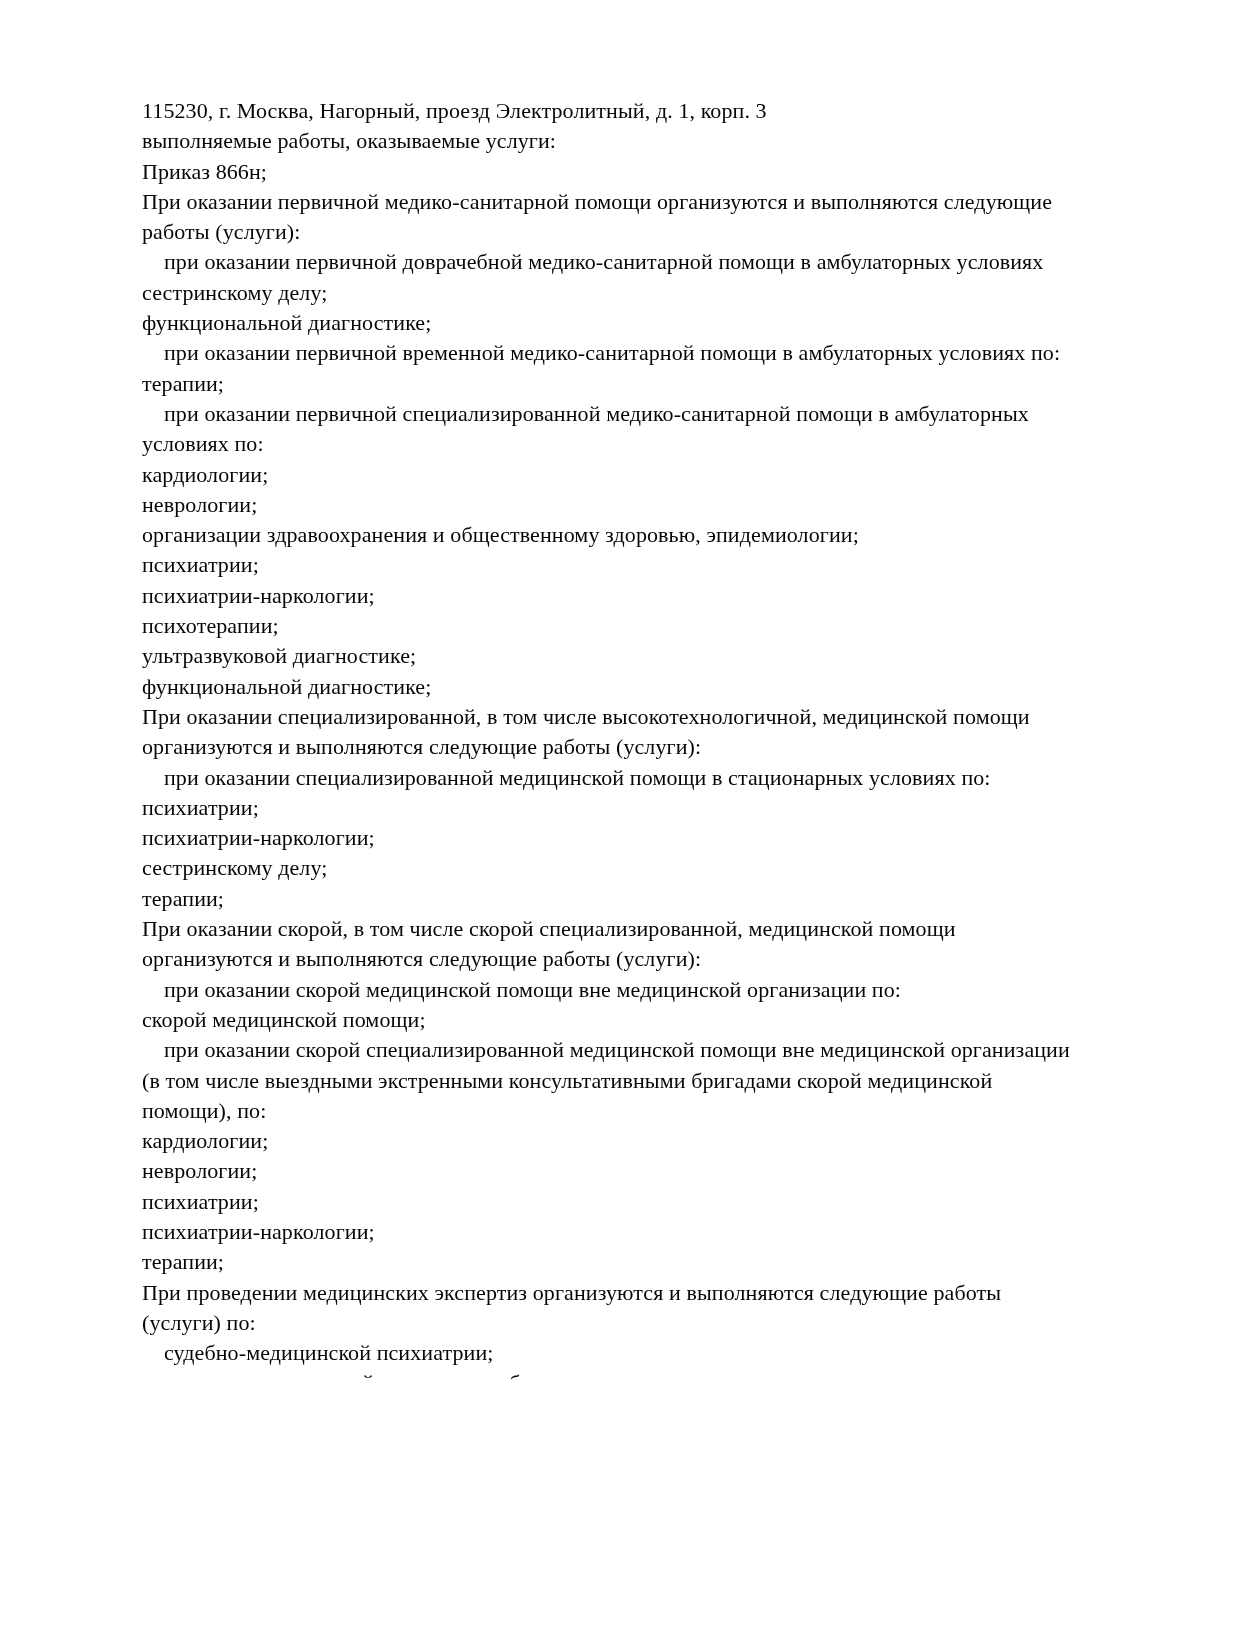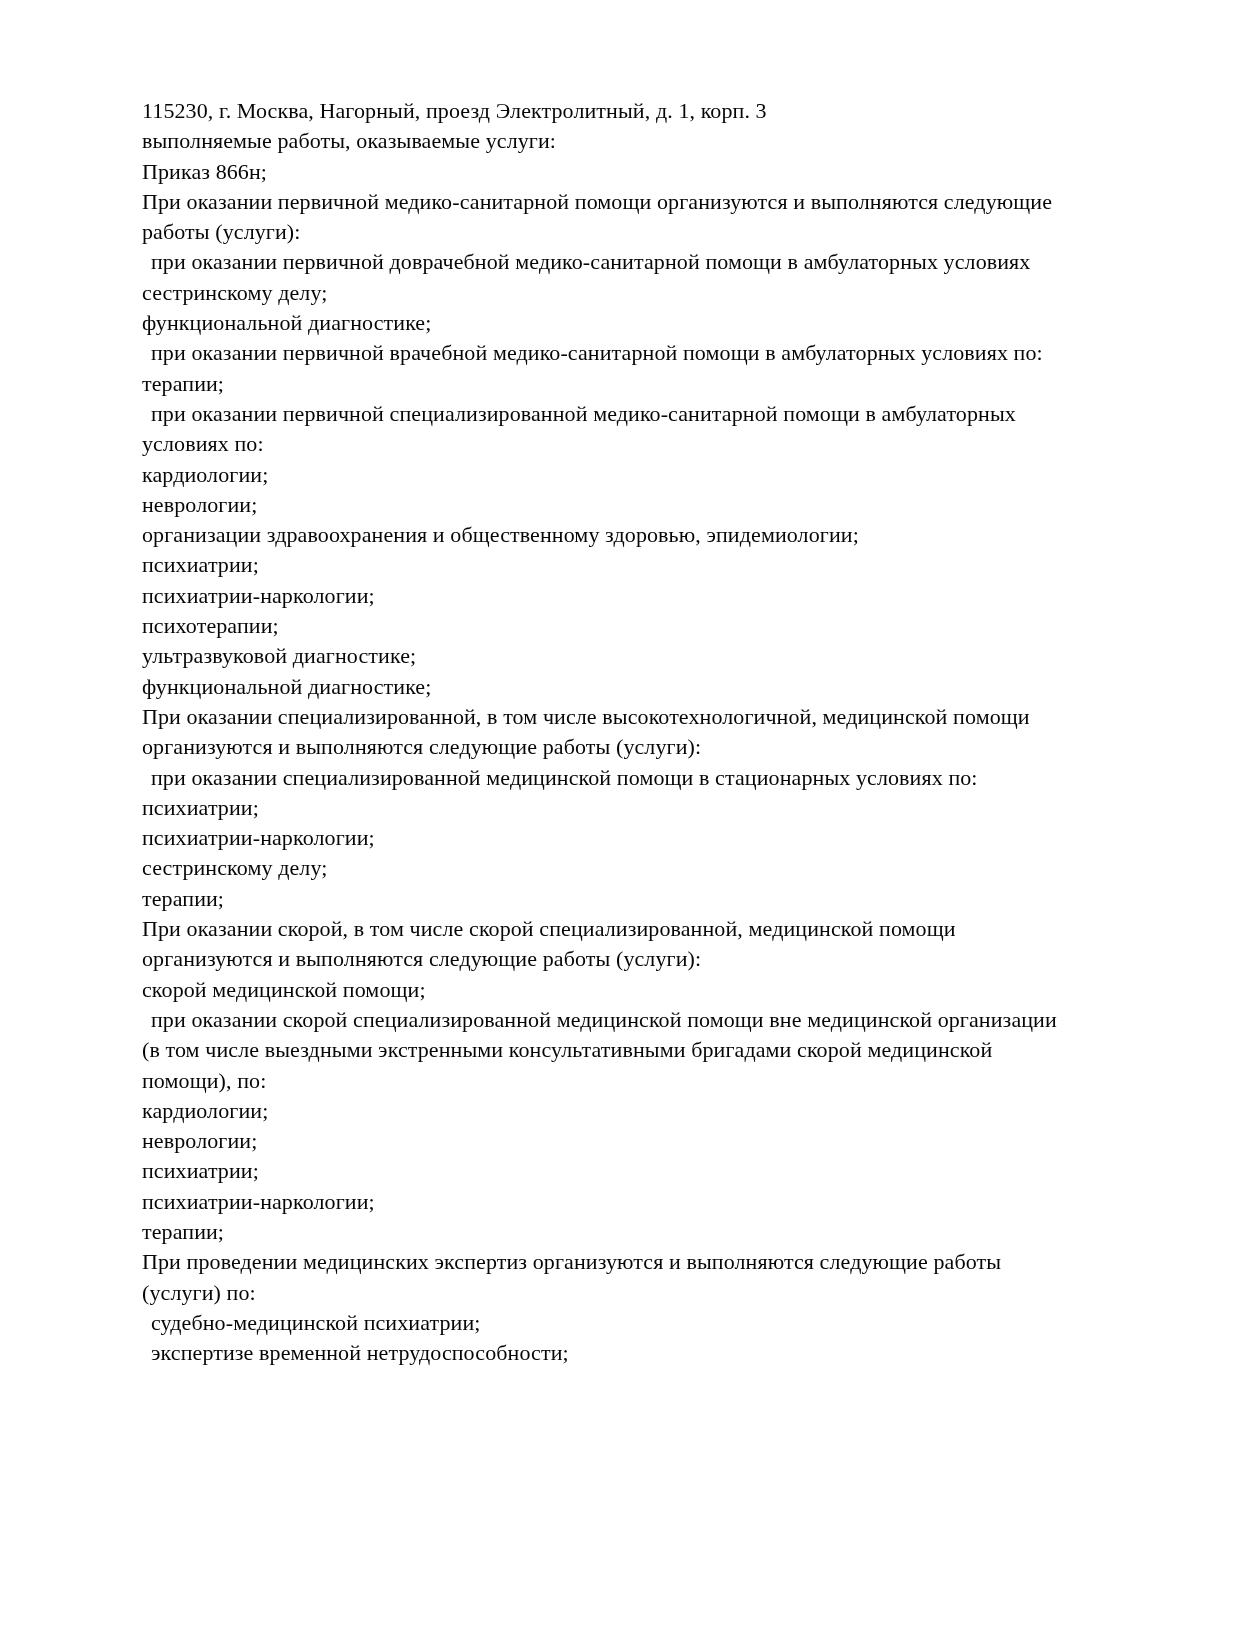--- a/index.html
+++ b/index.html
@@ -22,57 +22,58 @@
     font-family: "Liberation Serif", "DejaVu Serif", serif;
     font-size: 22px;
     line-height: 30.3px;
     color: #060606;
     letter-spacing: 0.1px;
   }
   .line {
     white-space: pre;
   }
   .indent-0 { margin-left: 0; }
-  .indent-1 { margin-left: 9px; }
+  .indent-1 { margin-left: 22px; }
   .indent-2 { }
 </style>
 </head>
 <body>
 
 <div class="page">
   <div class="textblock" id="lines-container">
       <div class="line indent-0">115230, г. Москва, Нагорный, проезд Электролитный, д. 1, корп. 3</div>
       <div class="line indent-0">выполняемые работы, оказываемые услуги:</div>
       <div class="line indent-0">Приказ 866н;</div>
       <div class="line indent-0">При оказании первичной медико-санитарной помощи организуются и выполняются следующие</div>
       <div class="line indent-0">работы (услуги):</div>
       <div class="line indent-1">при оказании первичной доврачебной медико-санитарной помощи в амбулаторных условиях</div>
       <div class="line indent-2">сестринскому делу;</div>
       <div class="line indent-2">функциональной диагностике;</div>
-      <div class="line indent-1">при оказании первичной врачебной медико-санитарной помощи в амбулаторных условиях по:</div>
+      <div class="line indent-1">при оказании первичной временной медико-санитарной помощи в амбулаторных условиях по:</div>
       <div class="line indent-2">терапии;</div>
       <div class="line indent-1">при оказании первичной специализированной медико-санитарной помощи в амбулаторных</div>
       <div class="line indent-0">условиях по:</div>
       <div class="line indent-2">кардиологии;</div>
       <div class="line indent-2">неврологии;</div>
       <div class="line indent-2">организации здравоохранения и общественному здоровью, эпидемиологии;</div>
       <div class="line indent-2">психиатрии;</div>
       <div class="line indent-2">психиатрии-наркологии;</div>
       <div class="line indent-2">психотерапии;</div>
       <div class="line indent-2">ультразвуковой диагностике;</div>
       <div class="line indent-2">функциональной диагностике;</div>
       <div class="line indent-0">При оказании специализированной, в том числе высокотехнологичной, медицинской помощи</div>
       <div class="line indent-0">организуются и выполняются следующие работы (услуги):</div>
       <div class="line indent-1">при оказании специализированной медицинской помощи в стационарных условиях по:</div>
       <div class="line indent-2">психиатрии;</div>
       <div class="line indent-2">психиатрии-наркологии;</div>
       <div class="line indent-2">сестринскому делу;</div>
       <div class="line indent-2">терапии;</div>
       <div class="line indent-0">При оказании скорой, в том числе скорой специализированной, медицинской помощи</div>
       <div class="line indent-0">организуются и выполняются следующие работы (услуги):</div>
+      <div class="line indent-1">при оказании скорой медицинской помощи вне медицинской организации по:</div>
       <div class="line indent-2">скорой медицинской помощи;</div>
       <div class="line indent-1">при оказании скорой специализированной медицинской помощи вне медицинской организации</div>
       <div class="line indent-0">(в том числе выездными экстренными консультативными бригадами скорой медицинской</div>
       <div class="line indent-0">помощи), по:</div>
       <div class="line indent-2">кардиологии;</div>
       <div class="line indent-2">неврологии;</div>
       <div class="line indent-2">психиатрии;</div>
       <div class="line indent-2">психиатрии-наркологии;</div>
       <div class="line indent-2">терапии;</div>
       <div class="line indent-0">При проведении медицинских экспертиз организуются и выполняются следующие работы</div>

